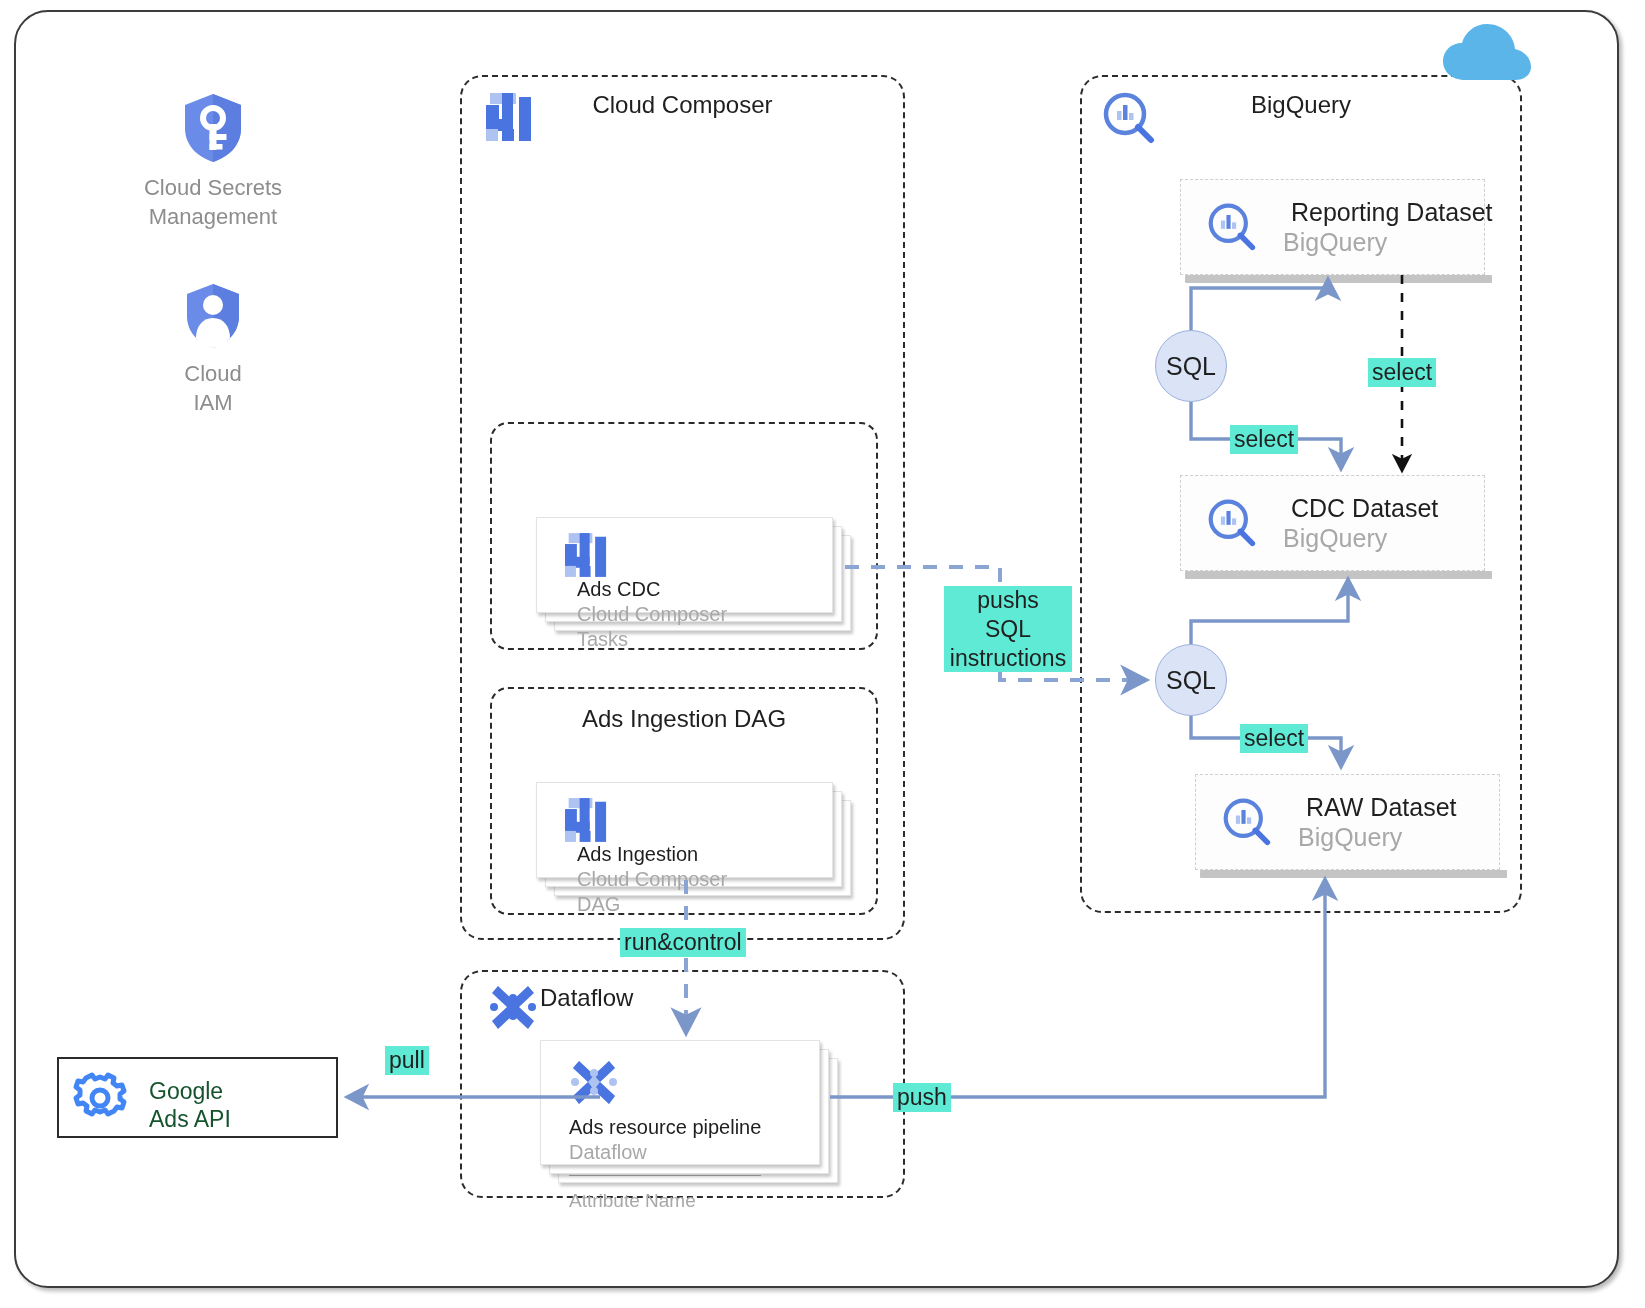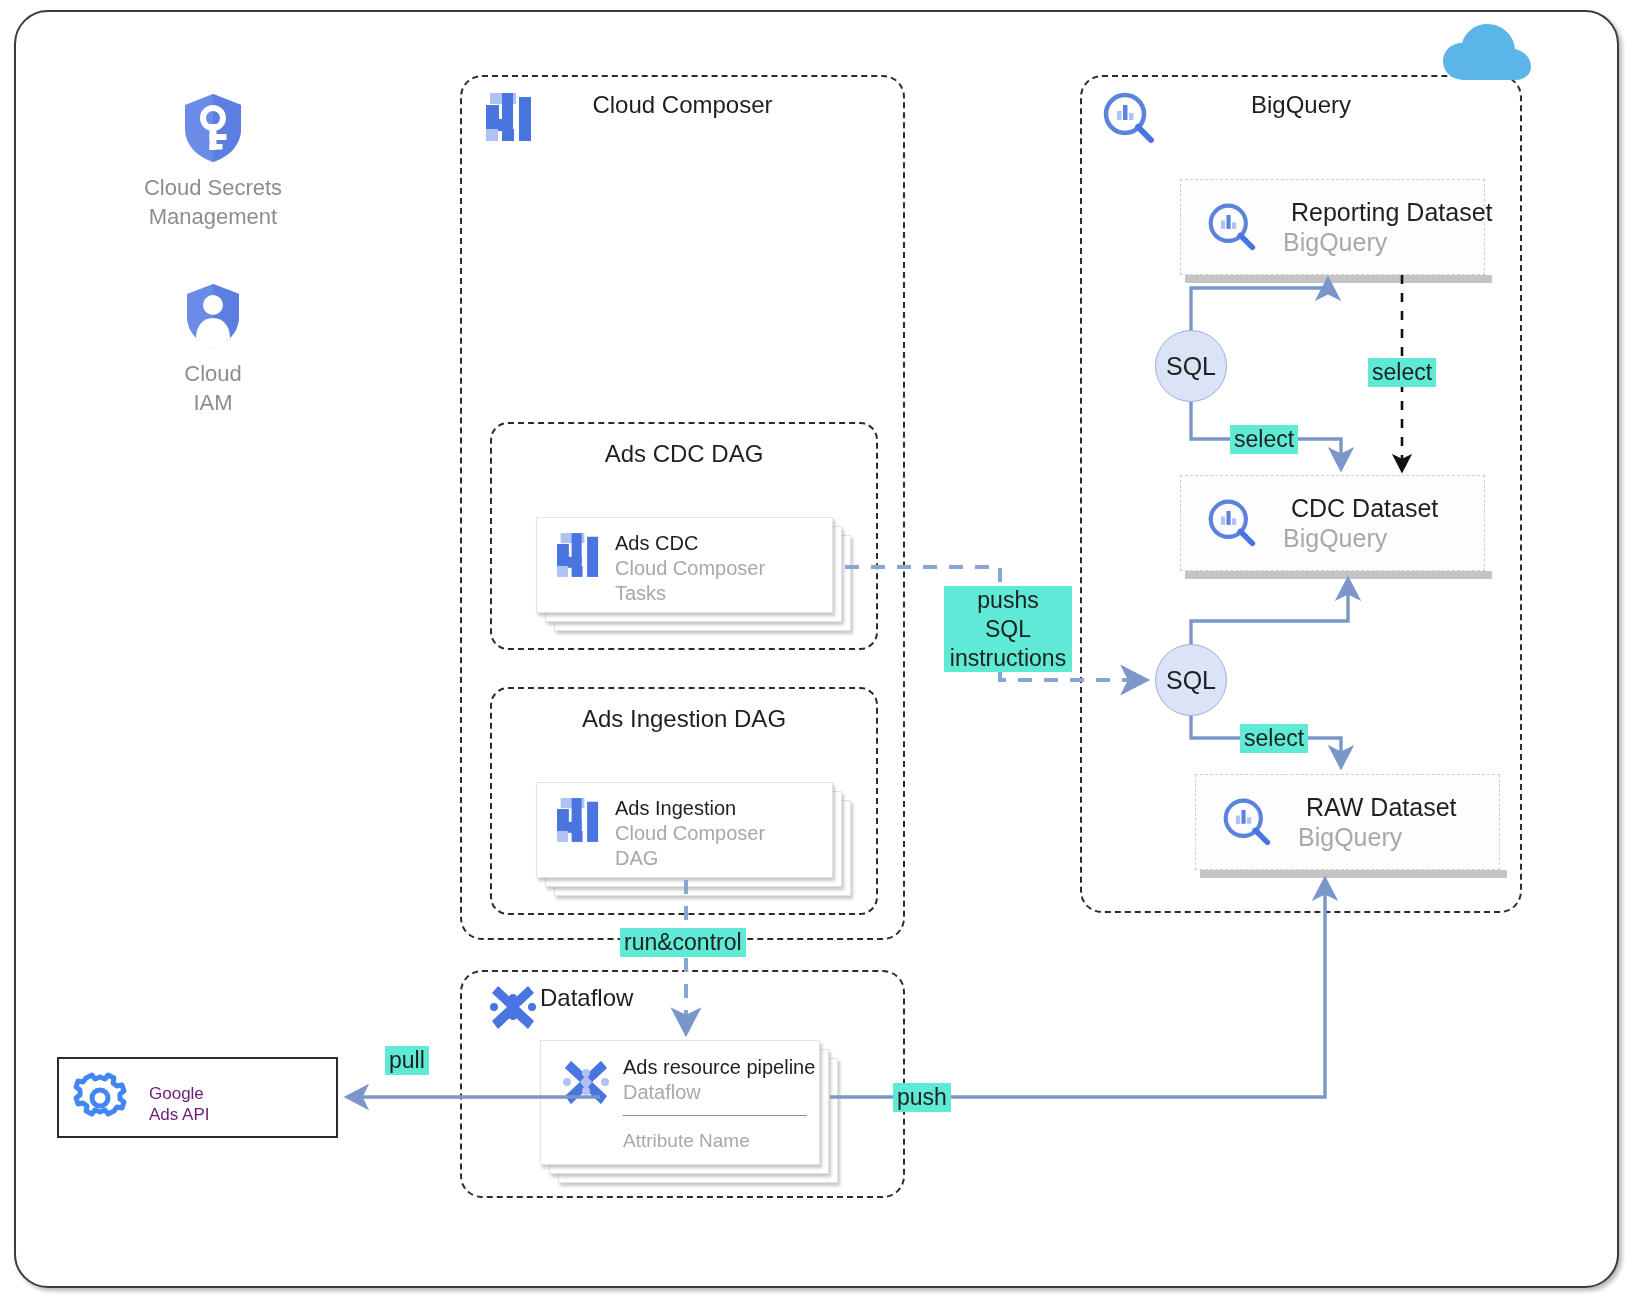--- a/index.html
+++ b/index.html
@@ -58,25 +58,26 @@
     background: #ffffff;
     border: 1px solid #e3e3e3;
     box-sizing: border-box;
     box-shadow: 2px 3px 3px rgba(0,0,0,0.22);
   }
   .stack .sheet.s3 { left: 18px; top: 18px; }
   .stack .sheet.s2 { left: 9px;  top: 9px;  }
   .stack .sheet.s1 { left: 0;    top: 0;    z-index: 3; }
   .card-body {
     position: absolute;
-    left: 4px; top: 0;
+    left: 12px; top: 0;
     width: 100%; height: 100%;
     display: flex;
     align-items: flex-start;
     box-sizing: border-box;
+    flex-direction: column;
   }
   .card-icon {
     flex: 0 0 auto;
     display: flex;
     align-items: center;
     justify-content: center;
   }
   .card-text { flex: 1 1 auto; min-width: 0; }
   .card-title {
     font-size: 20px;
@@ -174,21 +175,21 @@
     left: 57px; top: 1057px;
     width: 281px; height: 81px;
     border: 2px solid #2b2b2b;
     background: #ffffff;
     box-sizing: border-box;
     display: flex;
     align-items: center;
     z-index: 5;
   }
   #ads-api-box .api-icon { margin-left: 14px; flex: 0 0 auto; display:flex; }
-  #ads-api-box .api-text { margin-left: 22px; font-size: 17px; color:#701a75; line-height:1.22; white-space: pre-line; margin-top: 15px; }
+  #ads-api-box .api-text { margin-left: 22px; font-size: 23px; color:#14532d; line-height:1.22; white-space: pre-line; margin-top: 15px; }
   
   .edge-label {
     position: absolute;
     font-size: 23px;
     color: #1f1f1f;
     background: #5eead4;
     padding: 0 4px;
     white-space: pre-line;
     text-align: center;
     line-height: 1.25;
@@ -255,22 +256,20 @@
         <rect x="16" y="0" width="11" height="34" fill="#4a74e0"></rect>
         <rect x="0" y="12" width="13" height="24" fill="#4a74e0"></rect>
         <rect x="33" y="4" width="12" height="44" fill="#4a74e0"></rect>
         <rect x="8" y="26" width="19" height="12" fill="#4a74e0"></rect>
         <rect x="0" y="36" width="12" height="12" fill="#aec3f2"></rect>
         <rect x="16" y="36" width="12" height="12" fill="#4a74e0"></rect>
       </svg>
     </span>
 
     <div class="dash-group inner" style="left:28px; top:345px; width:388px; height:228px;">
-      <div class="group-title centered" style="top:16px;">Ads
-CDC DAG</div>
       <div class="stack" style="left:44px; top:93px; width:297px; height:96px;">
         <div class="sheet s3" style="width:297px; height:96px;"></div>
         <div class="sheet s2" style="width:297px; height:96px;"></div>
         <div class="sheet s1" style="width:297px; height:96px;">
           <div class="card-body" style="padding:13px 10px 0 14px;">
             <span class="card-icon" style="width:46px; margin-top:2px;">
               <svg width="42" height="44" viewBox="0 0 46 48">
                 <rect x="4" y="0" width="26" height="11" fill="#aec3f2"></rect>
                 <rect x="16" y="0" width="11" height="34" fill="#4a74e0"></rect>
                 <rect x="0" y="12" width="13" height="24" fill="#4a74e0"></rect>

